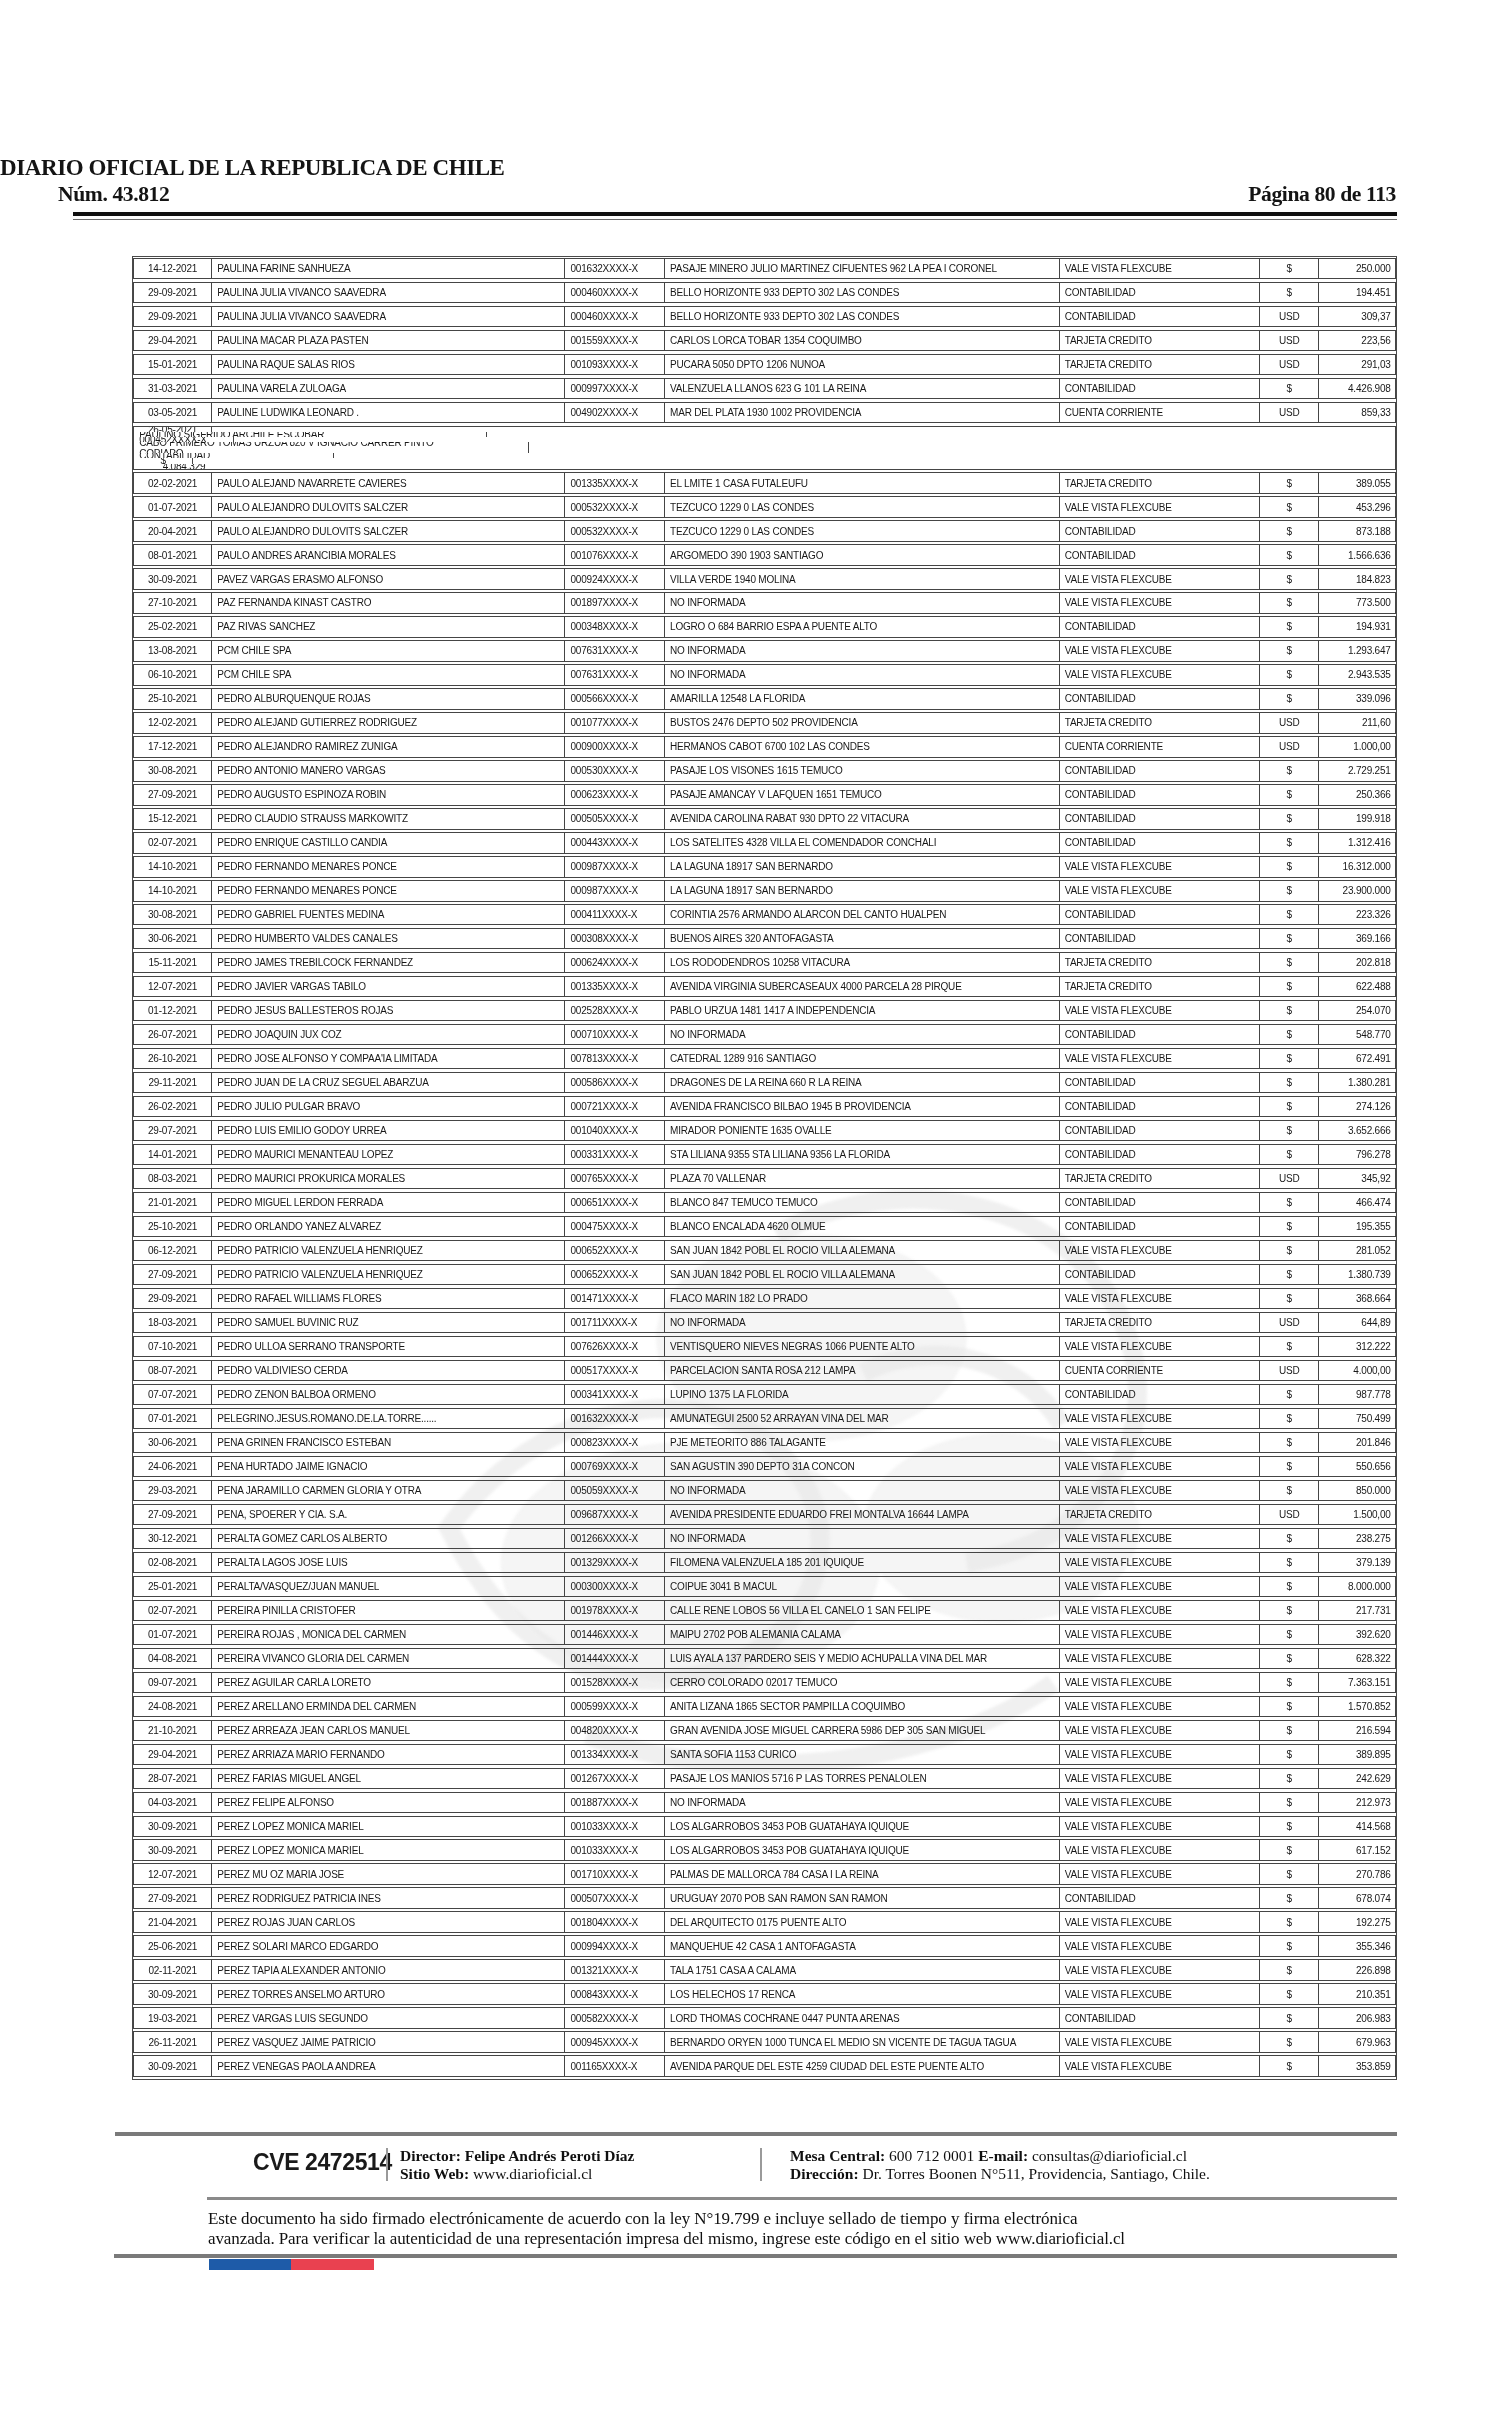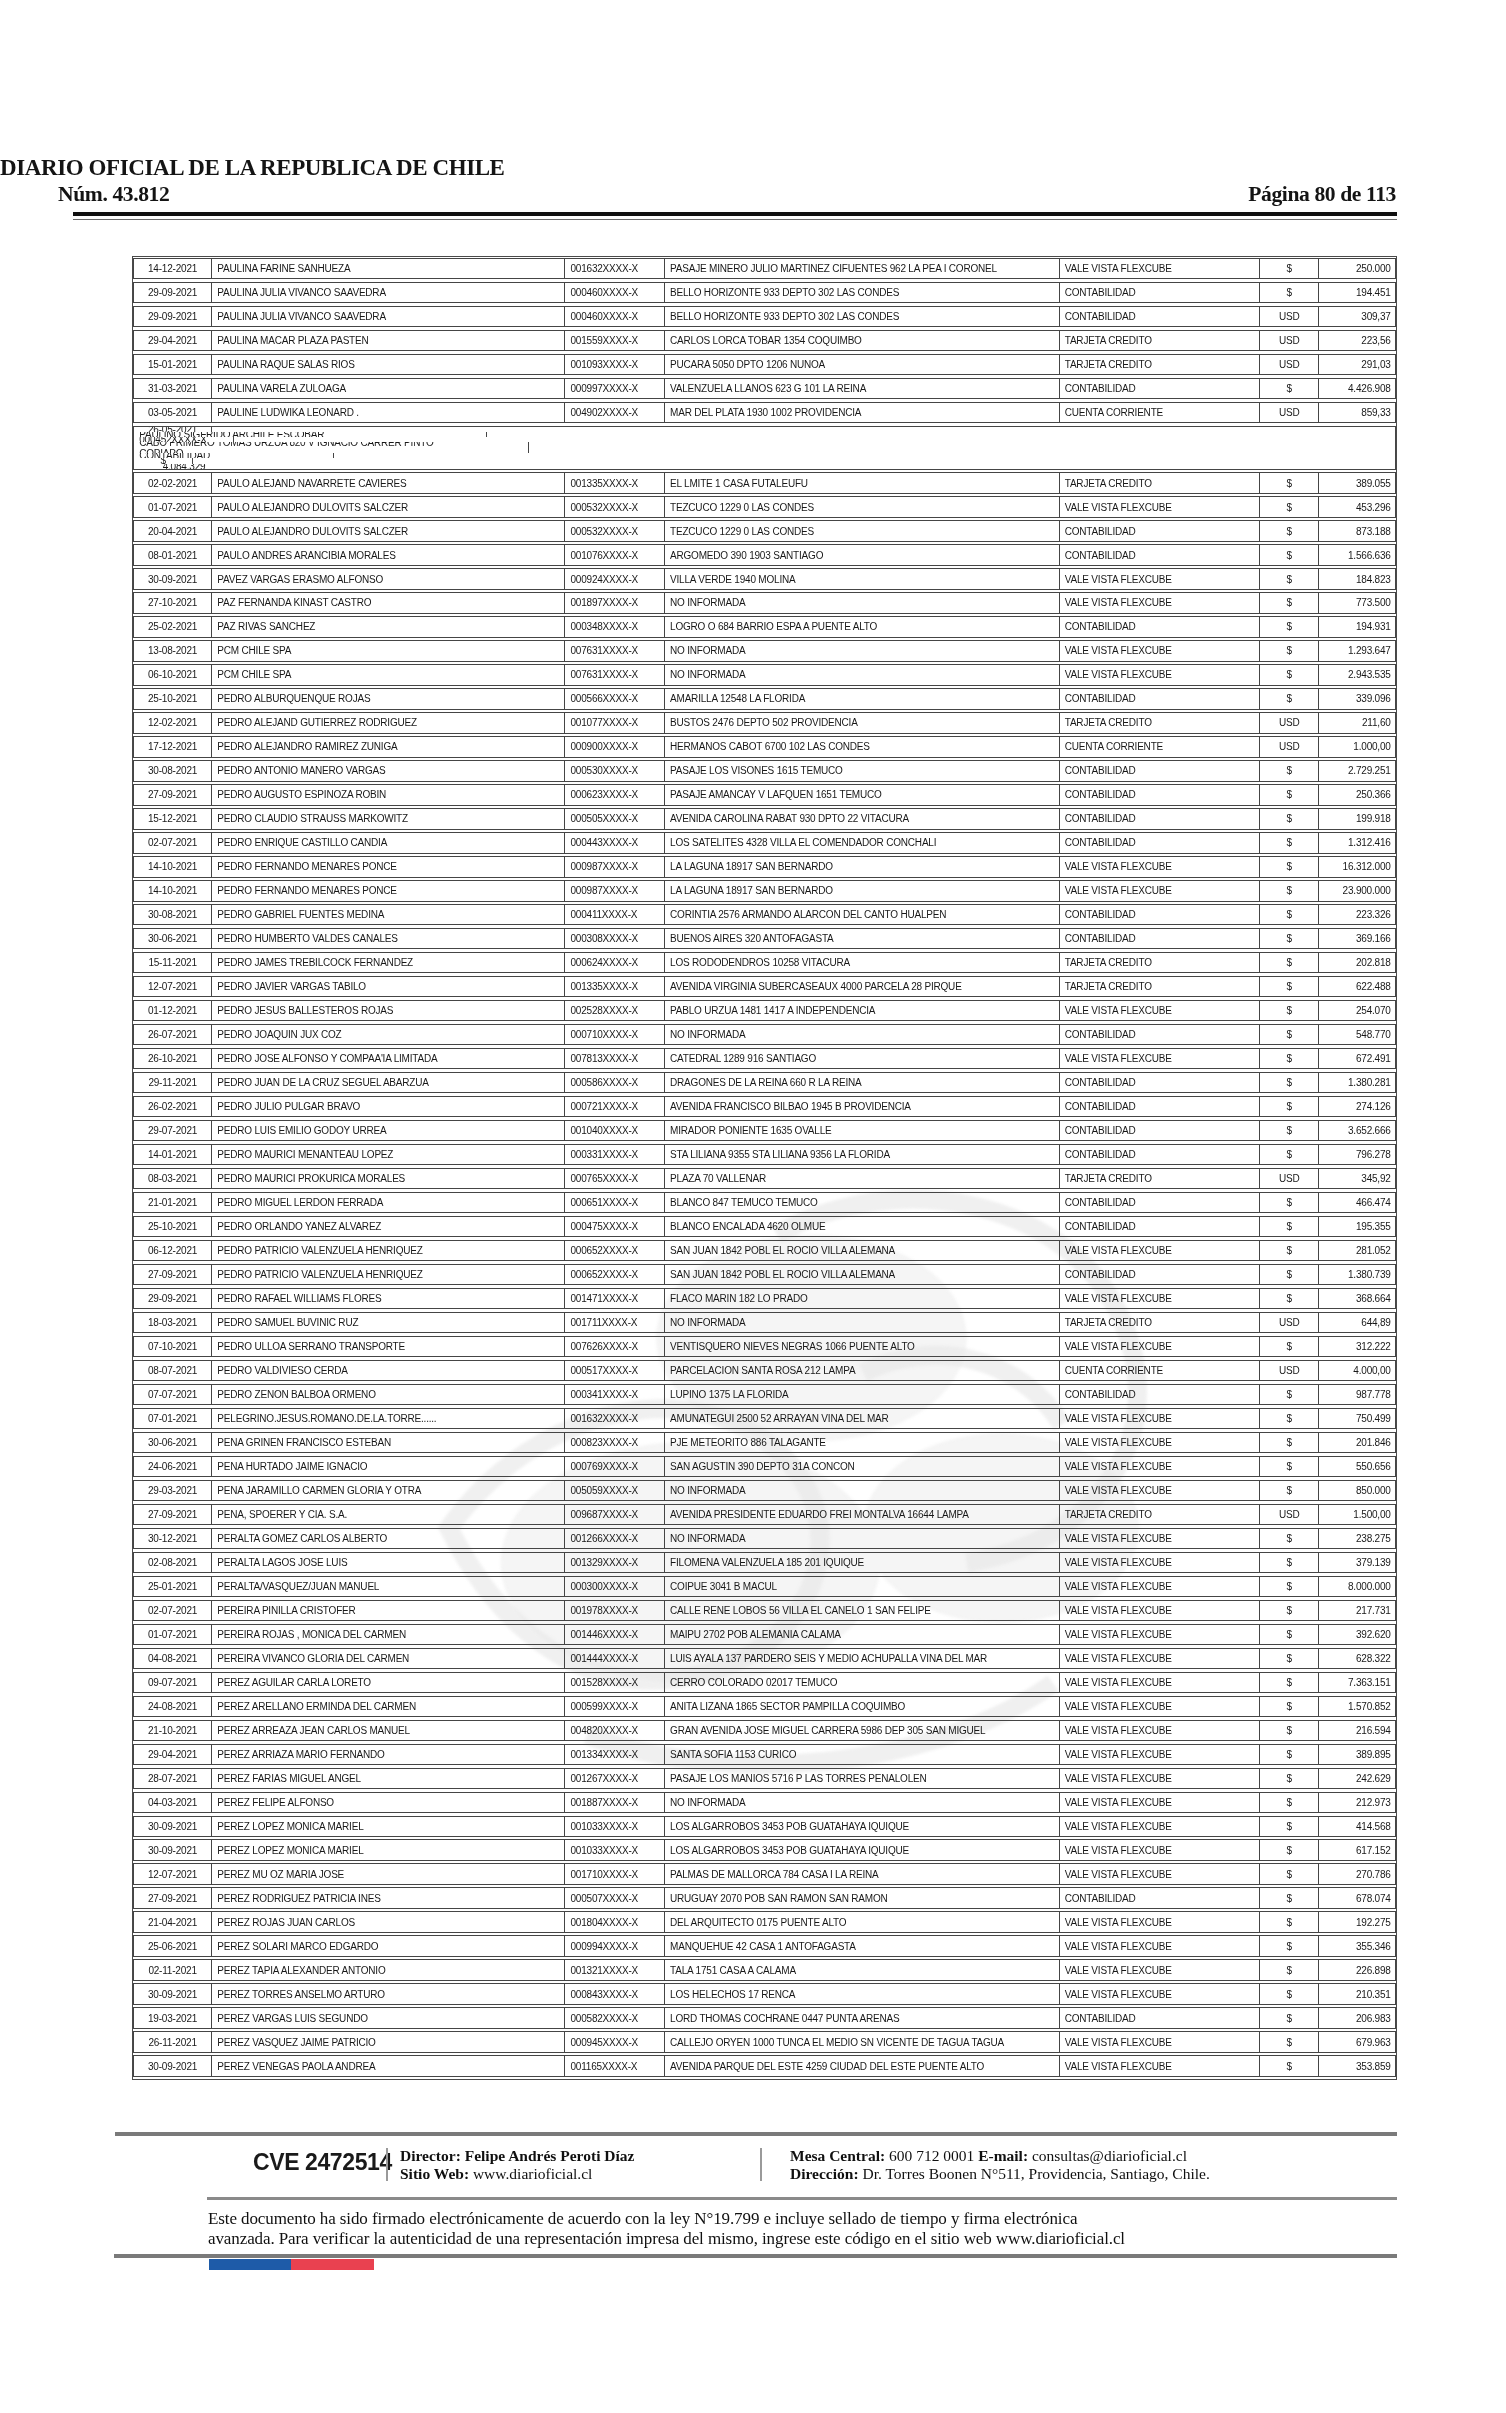--- a/index.html
+++ b/index.html
@@ -738,21 +738,21 @@
       <div class="cell c-id">000582XXXX-X</div>
       <div class="cell c-addr">LORD THOMAS COCHRANE 0447 PUNTA ARENAS</div>
       <div class="cell c-pay">CONTABILIDAD</div>
       <div class="cell c-cur">$</div>
       <div class="cell c-amt">206.983</div>
     </div>
       <div class="row">
       <div class="cell c-date">26-11-2021</div>
       <div class="cell c-name">PEREZ VASQUEZ JAIME PATRICIO</div>
       <div class="cell c-id">000945XXXX-X</div>
-      <div class="cell c-addr">CALLEJO ORYEN 1000 TUNCA EL MEDIO SN VICENTE DE TAGUA TAGUA</div>
+      <div class="cell c-addr">BERNARDO ORYEN 1000 TUNCA EL MEDIO SN VICENTE DE TAGUA TAGUA</div>
       <div class="cell c-pay">VALE VISTA FLEXCUBE</div>
       <div class="cell c-cur">$</div>
       <div class="cell c-amt">679.963</div>
     </div>
       <div class="row">
       <div class="cell c-date">30-09-2021</div>
       <div class="cell c-name">PEREZ VENEGAS PAOLA ANDREA</div>
       <div class="cell c-id">001165XXXX-X</div>
       <div class="cell c-addr">AVENIDA PARQUE DEL ESTE 4259 CIUDAD DEL ESTE PUENTE ALTO</div>
       <div class="cell c-pay">VALE VISTA FLEXCUBE</div>

